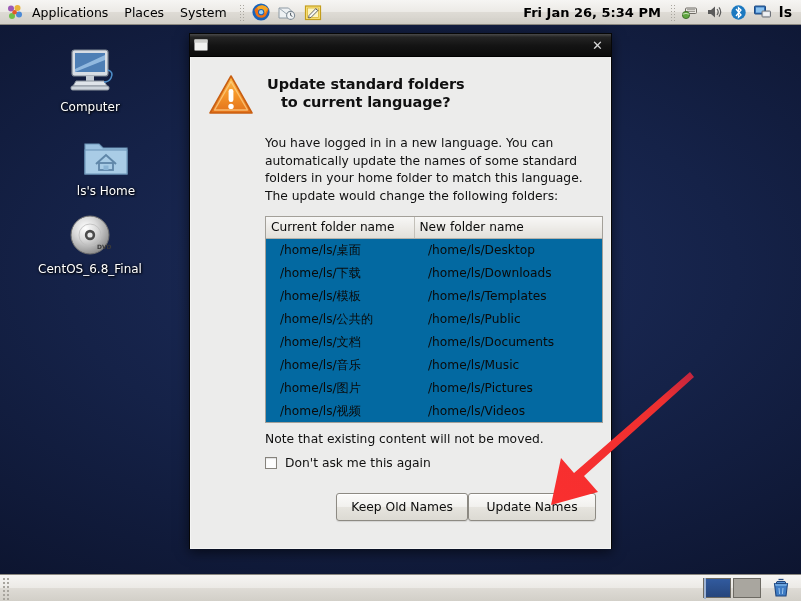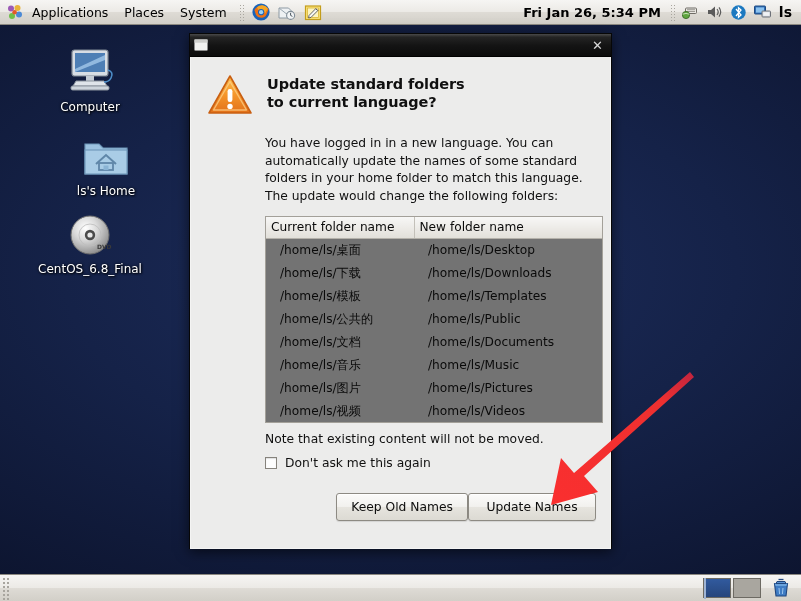--- a/index.html
+++ b/index.html
@@ -67,33 +67,33 @@
   #dlg-titlebar .title-text { color: #e8e8e8; font-size: 11.5px; }
   #dlg-close { color: #d9d9d9; font-size: 13px; line-height: 13px; padding: 0 3px; cursor: default; }
   #dlg-body {
     height: 492px;
     background: #ececeb;
     border: 1px solid #f4f4f3;
     border-top: none;
     padding: 14px 16px 10px 16px;
     position: relative;
   }
-  #dlg-headrow { display: flex; gap: 12px; align-items: flex-start; }
+  #dlg-headrow { display: flex; gap: 12px; align-items: flex-start; text-align: center; }
   #warn-icon { flex: 0 0 48px; padding-top: 3px; }
   #dlg-heading {
     font-size: 14.5px; font-weight: bold; color: #101010;
     line-height: 18px; padding-top: 4px; letter-spacing: -0.1px;
   }
   #dlg-para {
     margin: 15px 0 0 58px; font-size: 12.3px; color: #101010;
     line-height: 17.5px; width: 338px;
   }
   #folder-table {
     margin: 11px 0 6px 58px; width: 338px; height: 207px;
-    background: #737373; border: 1px solid #a3a099;
+    background: #0369a1; border: 1px solid #a3a099;
     overflow: hidden;
   }
   table.ftab { width: 100%; border-collapse: collapse; font-size: 12.2px; color: #0a0a0a; }
   table.ftab th {
     font-weight: normal; text-align: left;
     background: linear-gradient(to bottom, #f7f7f6 0%, #eceae6 55%, #e2e0da 100%);
     border-bottom: 1px solid #b4b1aa;
     padding: 3px 5px 4px 5px; height: 21px;
   }
   table.ftab th:first-child { border-right: 1px solid #c3c0b9; }

